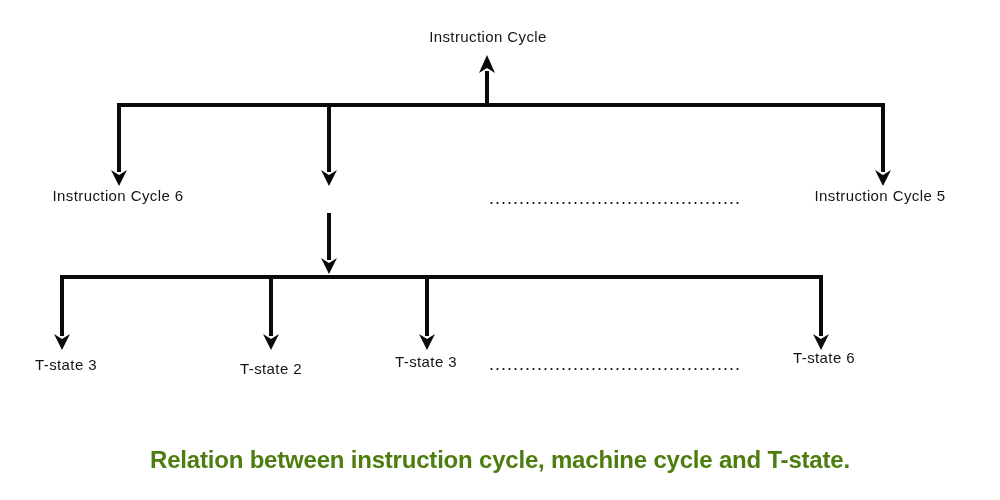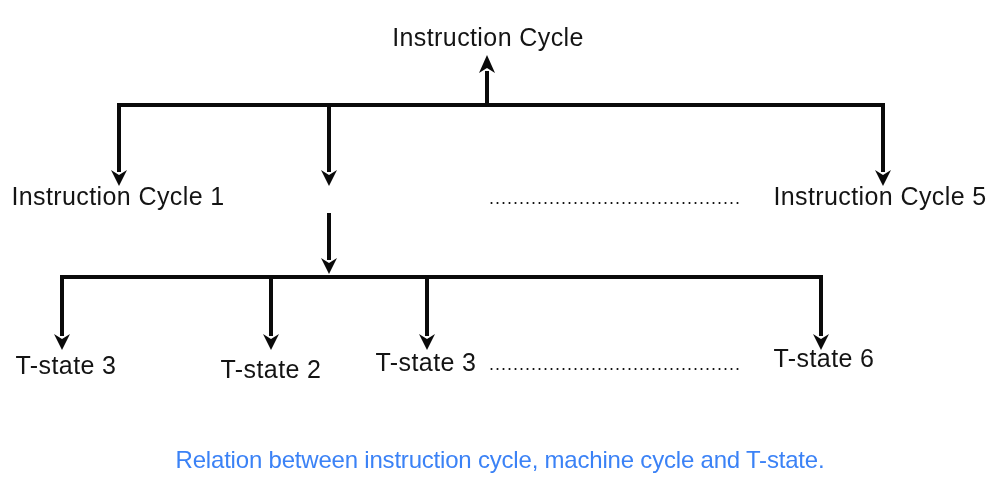--- a/index.html
+++ b/index.html
@@ -7,27 +7,27 @@
   .canvas {
     position:relative; width:1000px; height:500px;
     background:var(--bg); overflow:hidden;
     font-family:"Liberation Sans", sans-serif;
   }
   svg.wires { position:absolute; left:0; top:0; }
   .stem { stroke:var(--line); stroke-width:4; fill:none; }
   .head { fill:var(--line); stroke:none; }
   .lbl {
     position:absolute; transform:translateX(-50%);
-    font-size:25px; letter-spacing:0.4px; color:var(--text);
+    font-size:15px; letter-spacing:0.4px; color:var(--text);
     white-space:nowrap; line-height:24px;
   }
   .dots { letter-spacing:1px; font-size:18px; }
   .caption {
-    font-weight:normal; font-size:24px; letter-spacing:-0.2px;
-    color:#3b82f6;
+    font-weight:bold; font-size:24px; letter-spacing:-0.2px;
+    color:#4d7c0f;
   }
 </style>
 </head>
 <body>
 
 <div class="canvas">
 
   <svg class="wires" width="1000" height="500" viewBox="0 0 1000 500">
 
     <g>
@@ -70,21 +70,21 @@
       <polygon class="head" points="419,334 427,339 435,334 427,350"></polygon>
     </g>
     <g>
       <path class="stem" d="M821,275 V336"></path>
       <polygon class="head" points="813,334 821,339 829,334 821,350"></polygon>
     </g>
   </svg>
 
   <div class="lbl" style="left:488px; top:25px;">Instruction Cycle</div>
 
-  <div class="lbl" style="left:118px; top:184px;">Instruction Cycle 1</div>
+  <div class="lbl" style="left:118px; top:184px;">Instruction Cycle 6</div>
   <div class="lbl dots" style="left:615px; top:186px;">..........................................</div>
   <div class="lbl" style="left:880px; top:184px;">Instruction Cycle 5</div>
 
   <div class="lbl" style="left:66px; top:353px;">T-state 3</div>
   <div class="lbl" style="left:271px; top:357px;text-align:center;">T-state 2</div>
   <div class="lbl" style="left:426px; top:350px;text-align:center;">T-state 3</div>
   <div class="lbl dots" style="left:615px; top:352px;">..........................................</div>
   <div class="lbl" style="left:824px; top:346px;">T-state 6</div>
 
   <div class="lbl caption" style="left:500px; top:448px;">Relation between instruction cycle, machine cycle and T-state.</div>

